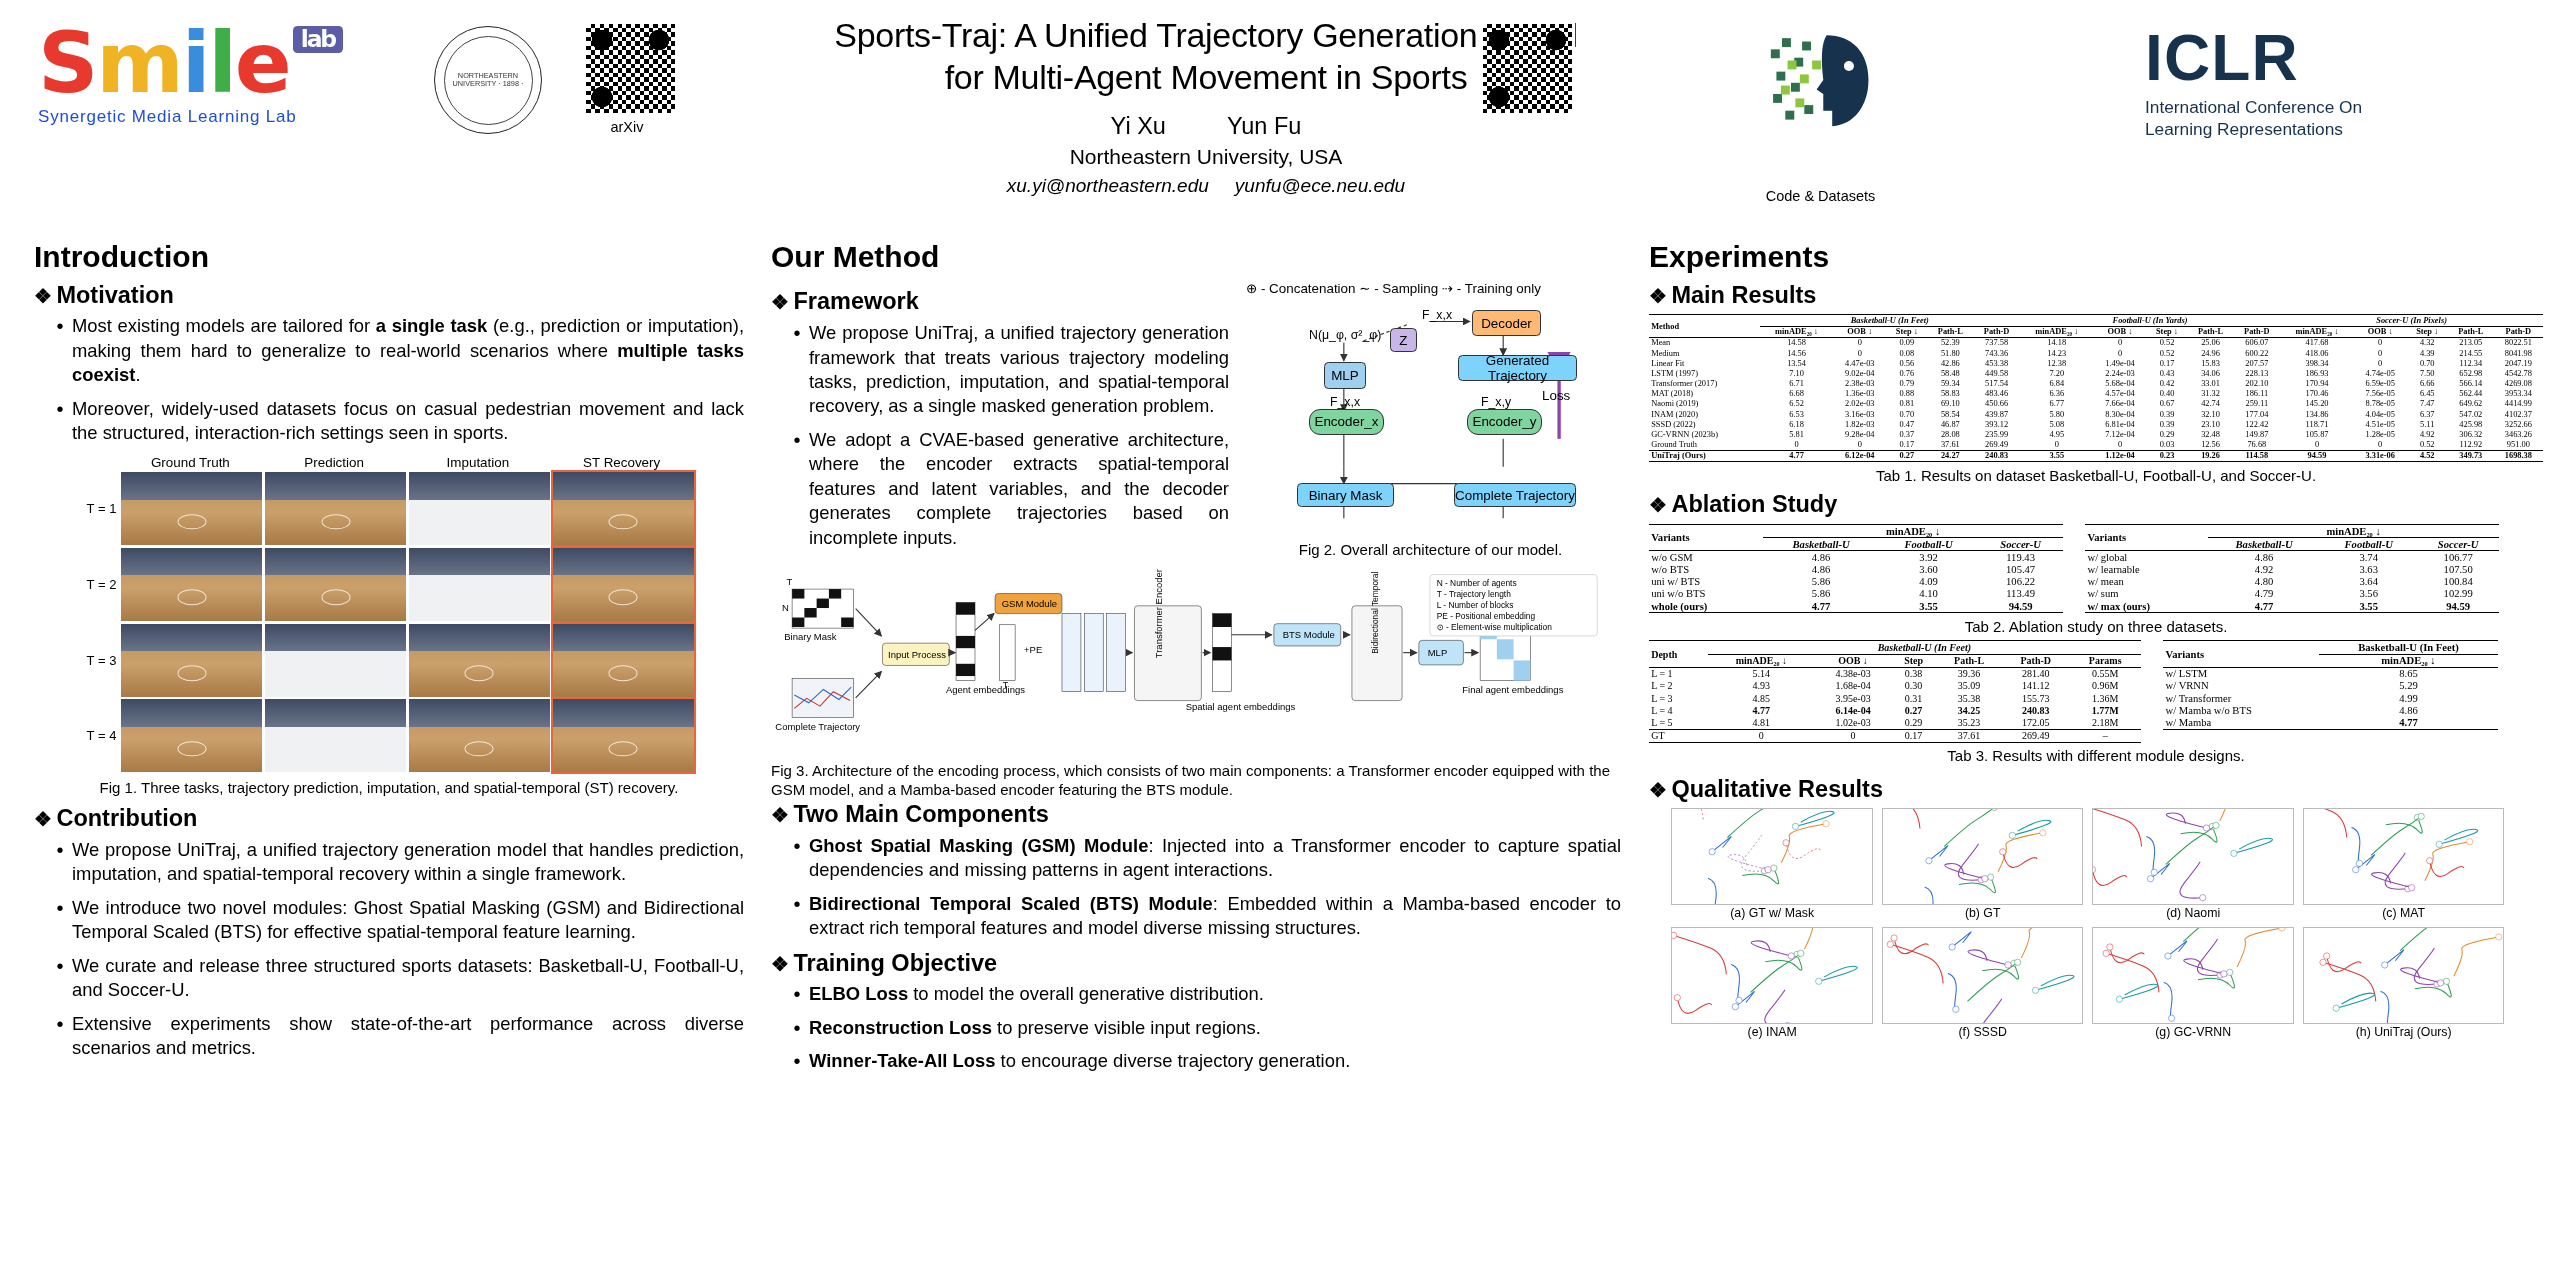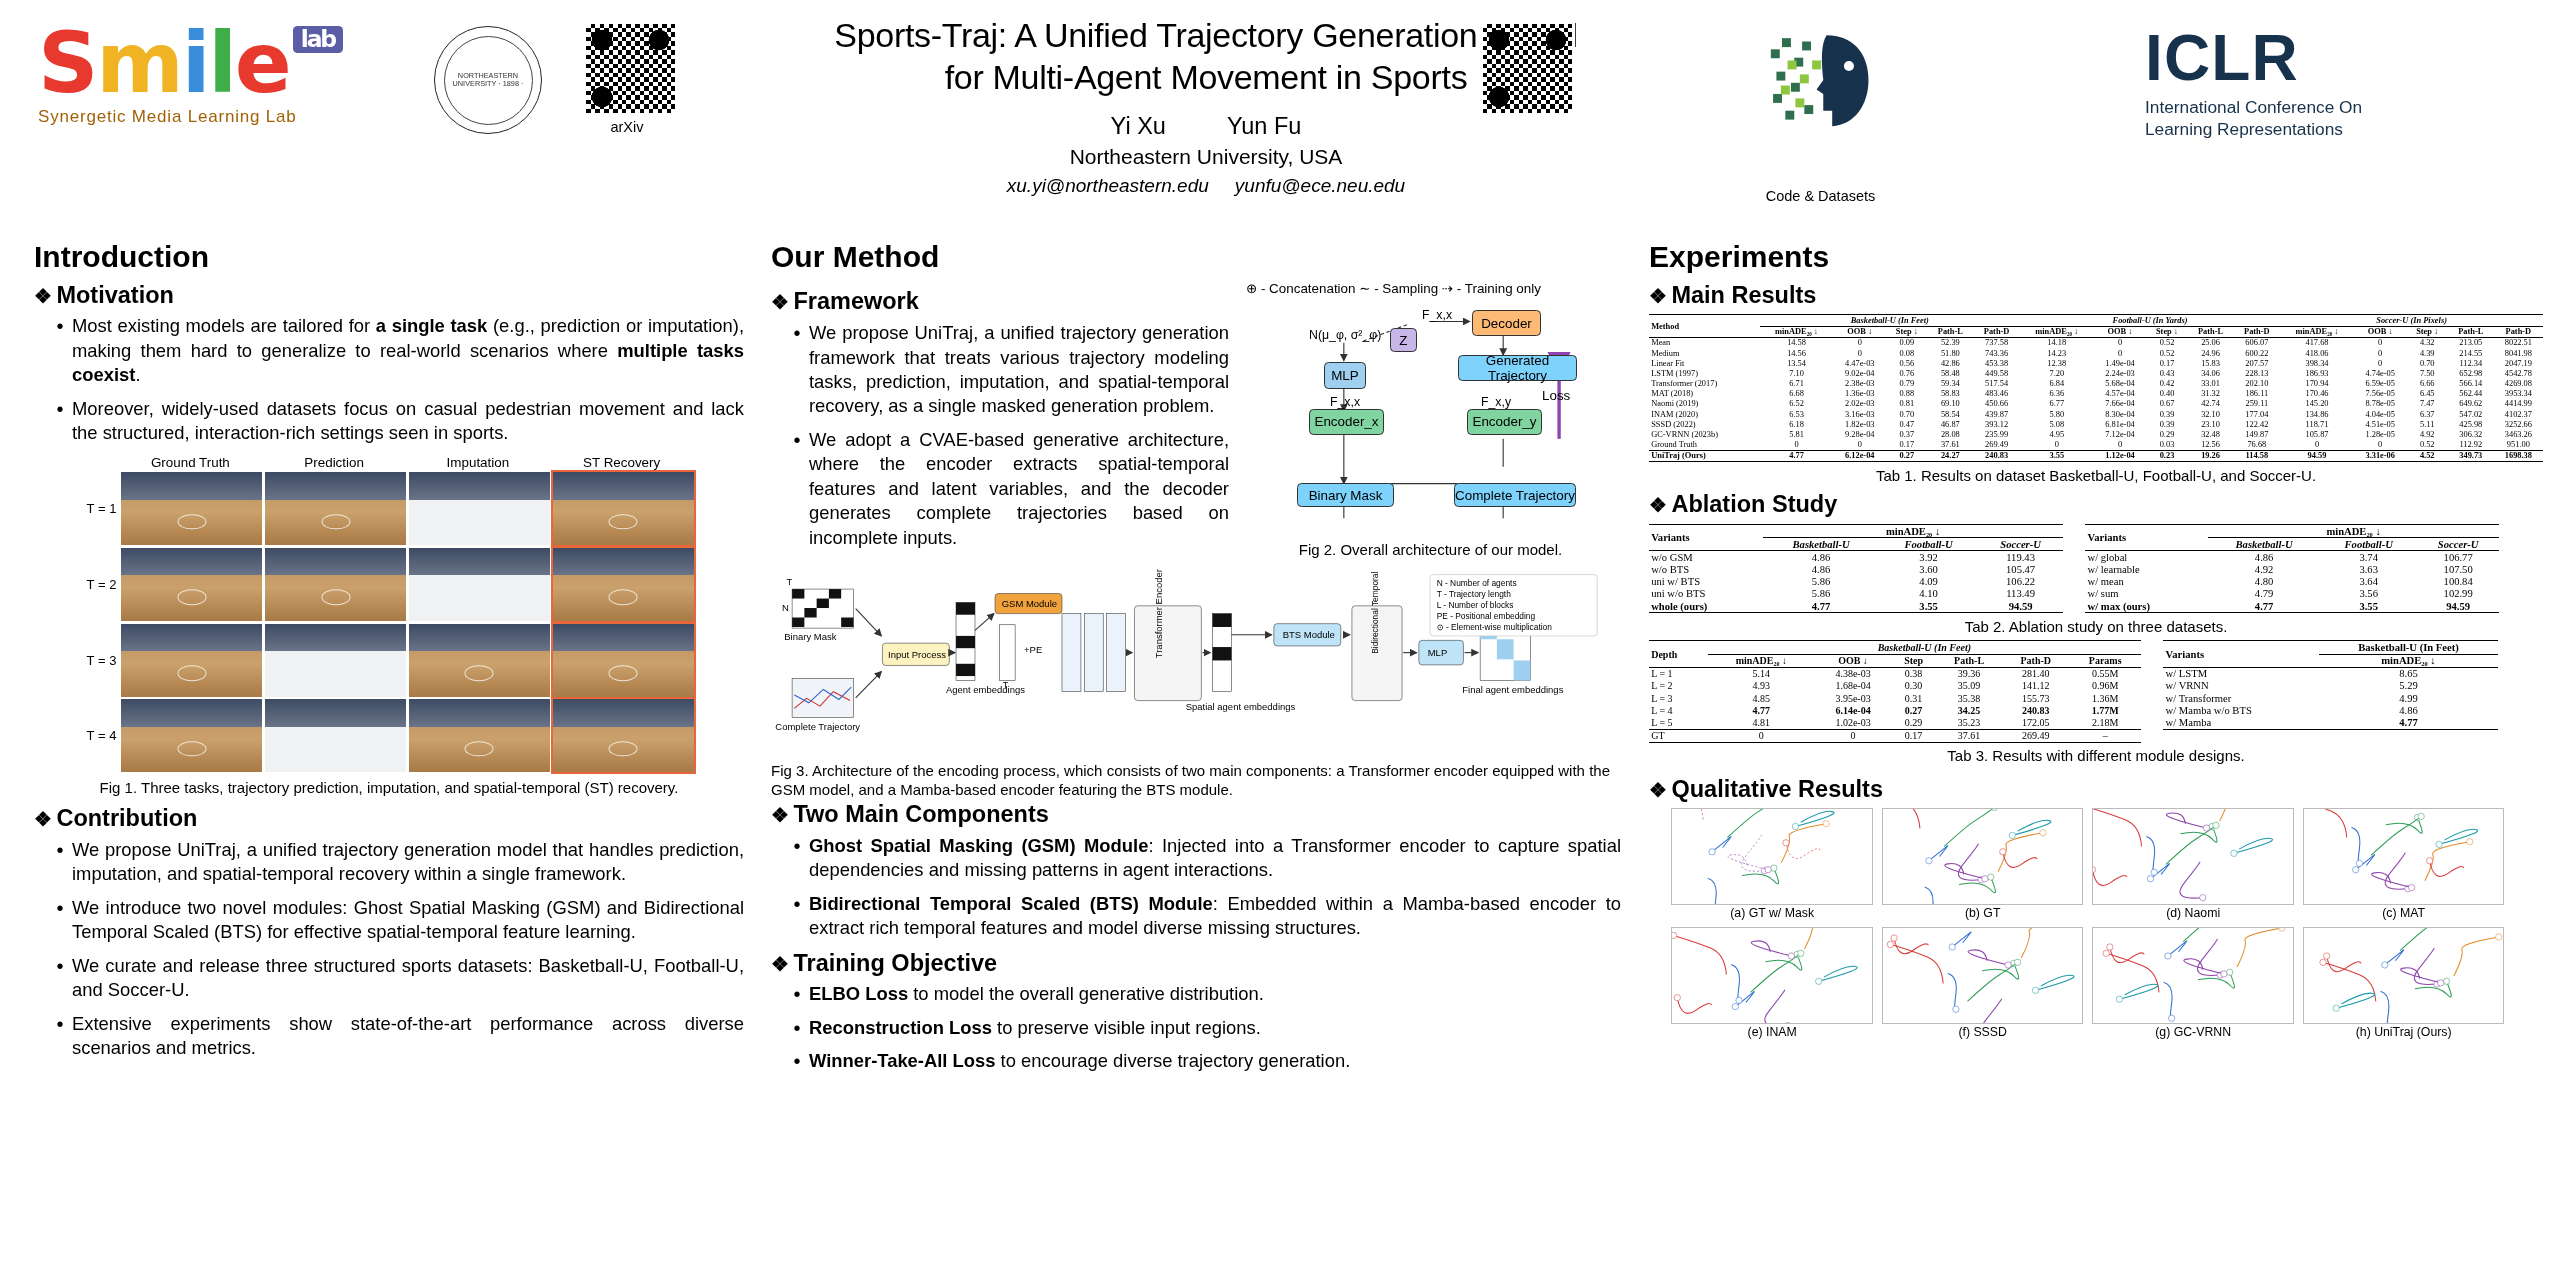--- a/index.html
+++ b/index.html
@@ -52,21 +52,21 @@
     font-size: 23.5px;
     font-weight: bold;
     padding: 2.2px 7.8px;
     border-radius: 4.5px;
     vertical-align: top;
     margin-left: 3.4px;
     margin-top: 4.5px;
   }
   .smile-sub {
     font-size: 17px;
-    color: #a16207;
+    color: #1d4ed8;
     letter-spacing: 0.8px;
     margin-top: 2.2px;
   }
   .neu-seal {
     position: absolute;
     left: 430px; top: 22.4px;
     width: 106px; height: 106px;
     border: 1.7px solid #222;
     border-radius: 50%;
     display: flex; align-items: center; justify-content: center;
@@ -263,21 +263,21 @@
   .node {
     position: absolute;
     border: 1.1px solid #333;
     border-radius: 4.5px;
     font-size: 13.4px;
     display: flex; align-items: center; justify-content: center;
     text-align: center;
     background: #7dd3fc;
   }
   .n-decoder { background: #fdba74; }
-  .n-encoder { background: #7fd4a0; }
+  .n-encoder { background: #7fd4a0; border-radius: 11px; }
   .n-mlp { background: #9fd0f0; }
   .n-z { background: #c9b6e8; }
 
   .fig3-box {
     margin-top: 10px;
     width: 844px;
     height: 212px;
     position: relative;
     border: 0;
   }

